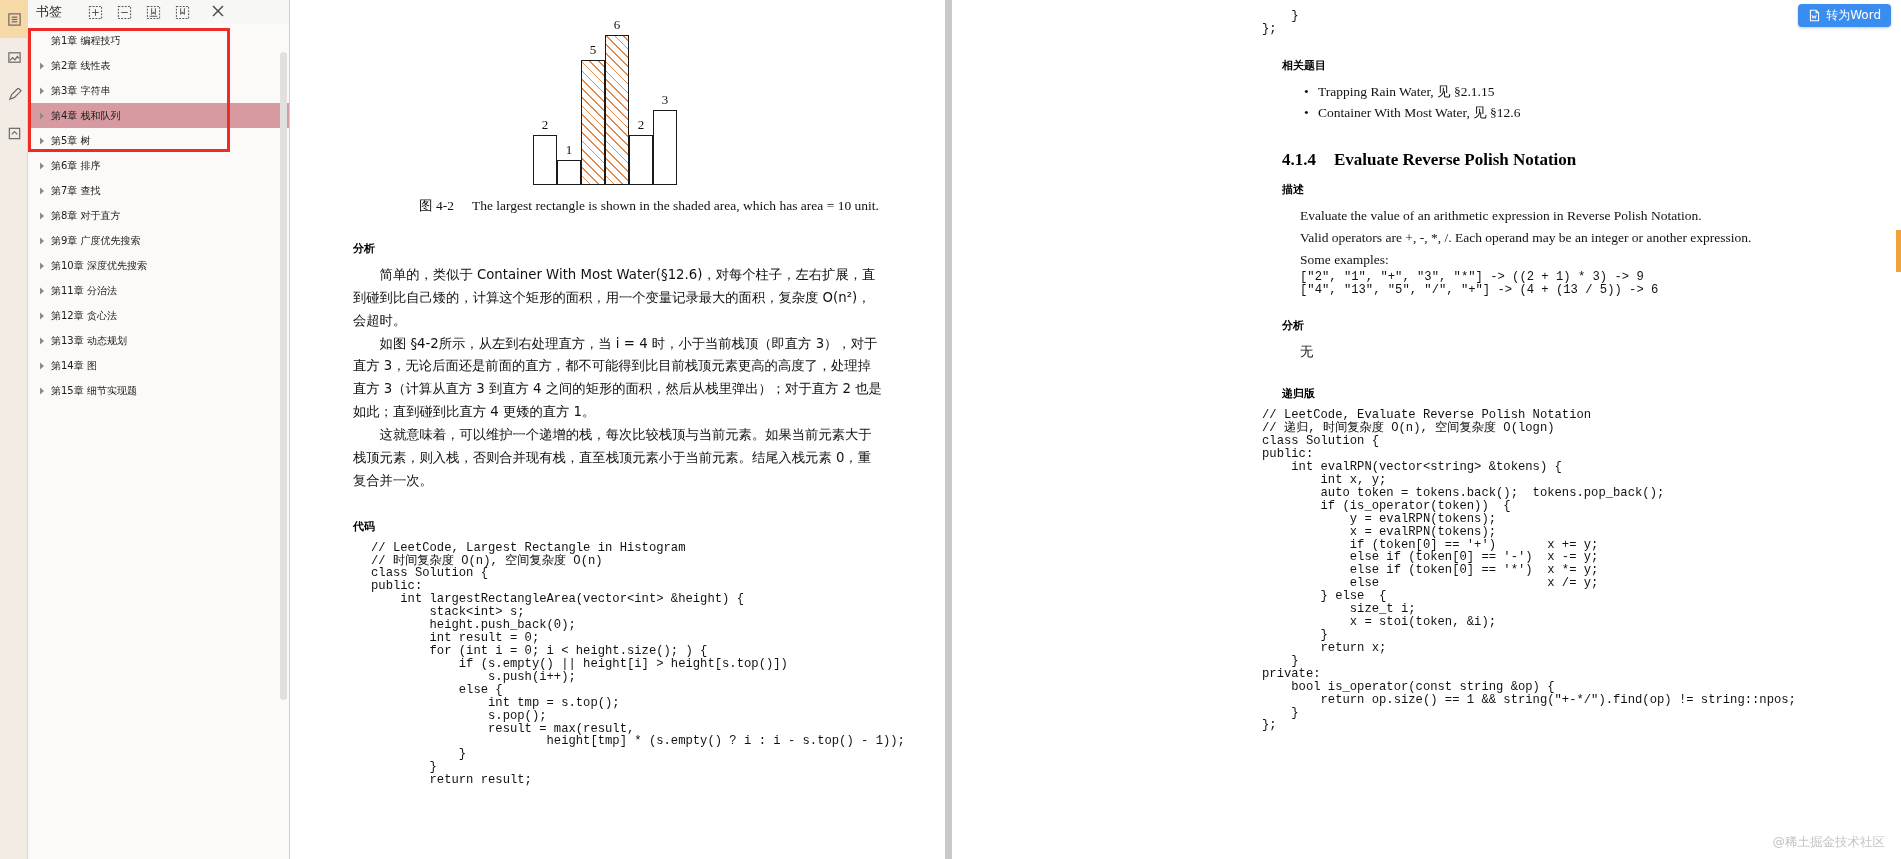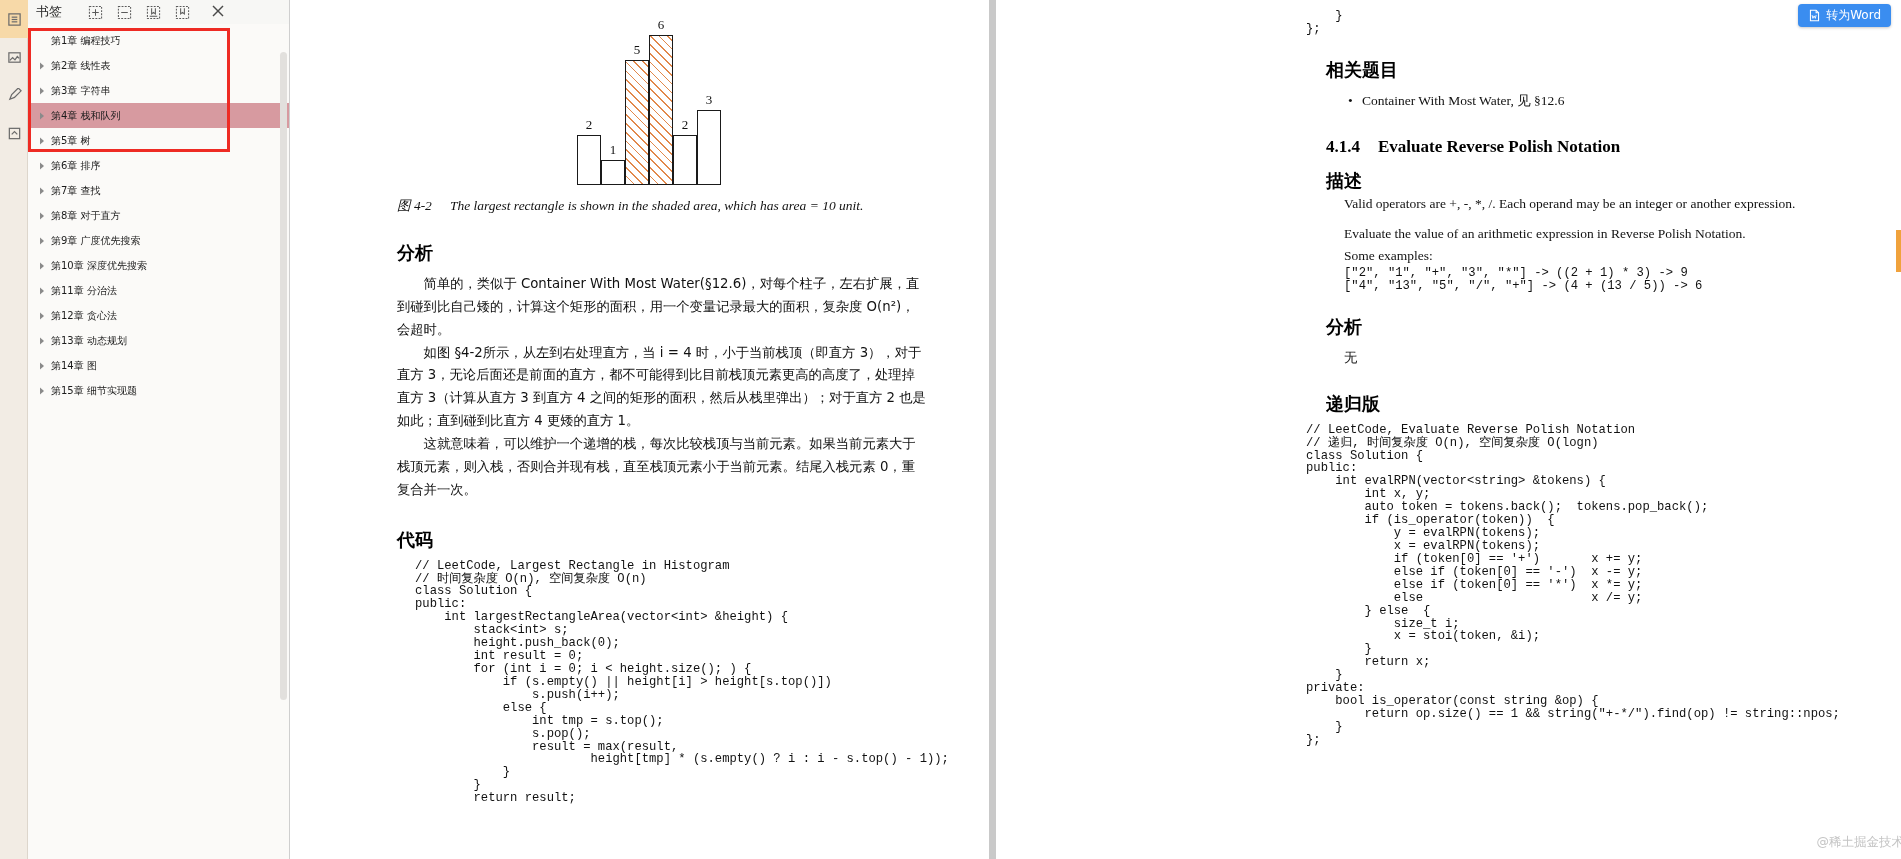--- a/index.html
+++ b/index.html
@@ -2,21 +2,21 @@
 <html><head>
 <meta charset="utf-8">
 <style>
   * { box-sizing: border-box; margin: 0; padding: 0; }
   html, body {
     width: 1901px; height: 859px;
     overflow: hidden;
     background: #ffffff;
     font-family: "Liberation Sans", sans-serif;
   }
-  #app { position: relative; width: 1901px; height: 859px; display: flex; gap: 44px; }
+  #app { position: relative; width: 1901px; height: 859px; display: flex; }
 
   
   #sidebar {
     position: relative;
     width: 290px; height: 859px;
     background: #f7f7f5;
     border-right: 1px solid #cfcfcf;
     flex: 0 0 290px;
   }
   #sidebar-railbar {
@@ -139,42 +139,41 @@
       #e2884a 6.2px
     );
   }
   .hist-label {
     position: absolute;
     width: 32px; text-align: center;
     font-size: 13px; color: #111;
     font-family: "Liberation Serif", serif;
   }
   #fig-caption {
-    text-align: left;
+    text-align: center;
     margin: 12px 0 0 0;
     padding-left: 63px;
     font-size: 13.5px; color: #111;
     font-family: "Liberation Serif", serif;
-    font-style: italic;
   }
   #fig-caption .fignum { margin-right: 18px; }
 
   
   .body-p {
     font-size: 13.5px; color: #111;
     font-family: "Liberation Serif", serif;
     line-height: 1.62;
   }
   .cn-p {
     font-size: 13.3px; color: #111;
     font-family: "DejaVu Sans", sans-serif;
     line-height: 1.72;
   }
   .h-cn {
-    font-size: 18px; font-weight: bold; color: #000;
+    font-size: 11px; font-weight: bold; color: #000;
     font-family: "DejaVu Sans", sans-serif;
   }
   .h-num {
     font-size: 17px; font-weight: bold; color: #000;
     font-family: "Liberation Serif", serif;
   }
   .h-num .idx { margin-right: 18px; }
   .code {
     font-family: "Liberation Mono", "DejaVu Sans Mono", monospace;
     font-size: 12.2px; color: #111;
@@ -494,31 +493,32 @@
 
     <div class="page" id="page-right">
       <div id="right-content">
 
         <pre class="code rp-code" style="padding-top:10px;">    }
 };</pre>
 
         <div class="rp-block">
           <h3 class="h-cn" style="margin-top:22px;">相关题目</h3>
           <ul class="rel" style="margin-top:8px; padding-left:22px;">
+            <li>Trapping Rain Water, 见 §2.1.15</li>
             <li>Container With Most Water, 见 §12.6</li>
           </ul>
 
           <h2 class="h-num" style="margin-top:26px;">
             <span class="idx">4.1.4</span><span>Evaluate Reverse Polish Notation</span>
           </h2>
 
           <h3 class="h-cn" style="margin-top:12px;">描述</h3>
 
+          <p class="body-p" style="margin-top:8px; padding-left:18px;">Evaluate the value of an arithmetic expression in Reverse Polish Notation.</p>
           <p class="body-p" style="padding-left:18px;">Valid operators are +, -, *, /. Each operand may be an integer or another expression.</p>
-          <p class="body-p" style="margin-top:8px; padding-left:18px;">Evaluate the value of an arithmetic expression in Reverse Polish Notation.</p>
           <p class="body-p" style="padding-left:18px;">Some examples:</p>
           <pre class="code" style="padding-left:18px;">["2", "1", "+", "3", "*"] -&gt; ((2 + 1) * 3) -&gt; 9
 ["4", "13", "5", "/", "+"] -&gt; (4 + (13 / 5)) -&gt; 6</pre>
 
           <h3 class="h-cn" style="margin-top:22px;">分析</h3>
           <p class="cn-p" style="margin-top:8px; padding-left:18px;">无</p>
 
           <h3 class="h-cn" style="margin-top:22px;">递归版</h3>
         </div>
 

